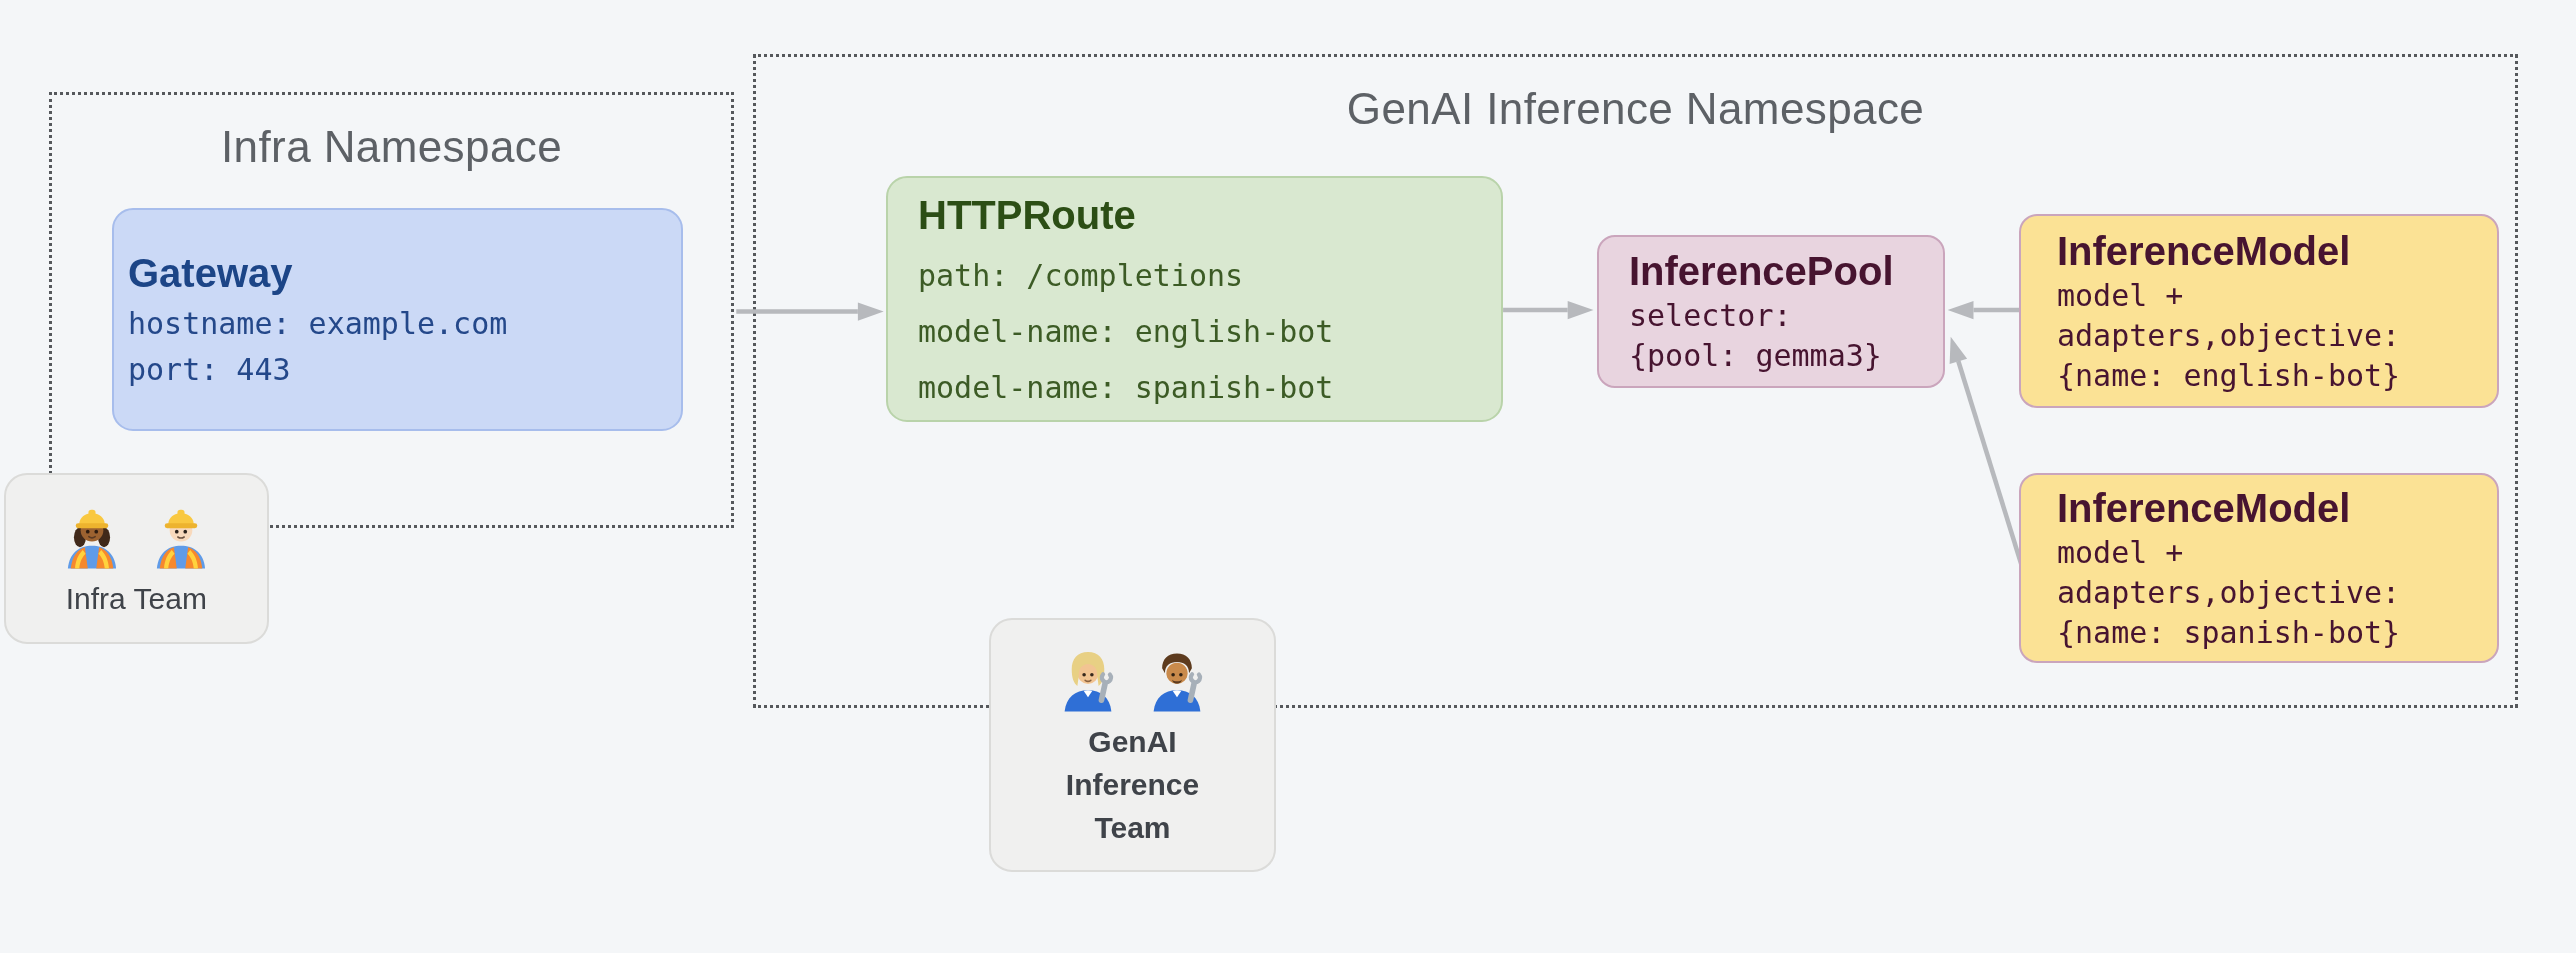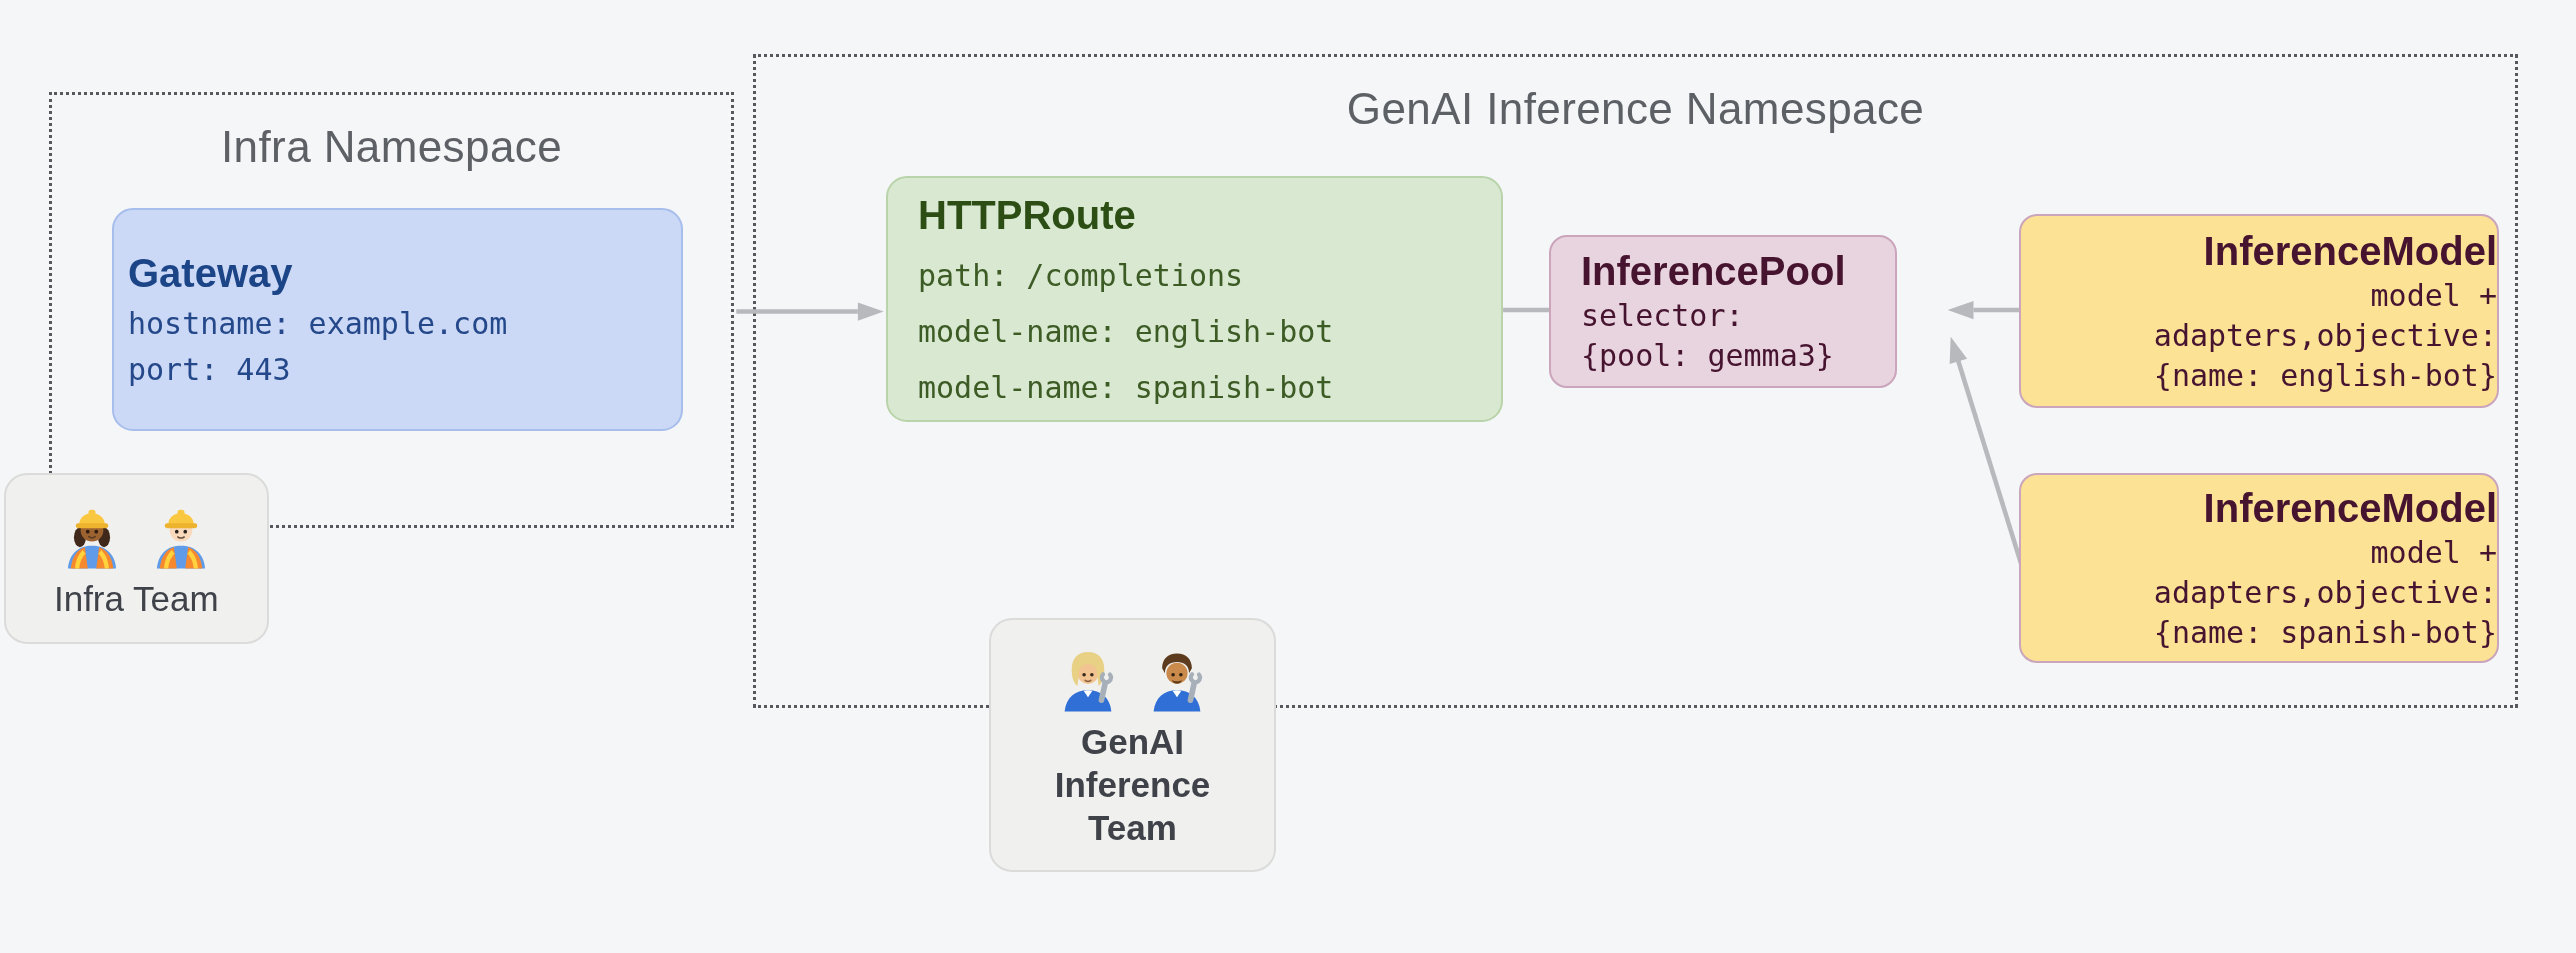--- a/index.html
+++ b/index.html
@@ -51,25 +51,25 @@
     white-space:pre;
   }
   .node-gateway{left:112px;top:208px;width:571px;height:223px;background:#cbd9f6;border-color:#a7bdec;padding-left:14px;}
   .node-gateway .node-title{color:#1c4587;}
   .node-gateway .node-line{color:#24488a;margin-top:6px;}
 
   .node-httproute{left:886px;top:176px;width:617px;height:246px;background:#d9e8d0;border-color:#b9d3aa;padding-left:30px;}
   .node-httproute .node-title{color:#2c4e15;}
   .node-httproute .node-line{color:#3c5b25;margin-top:16px;}
 
-  .node-pool{left:1549px;top:235px;width:348px;height:153px;background:#e8d4df;border-color:#caa5bc;padding-left:30px;border-radius:18px;}
+  .node-pool{left:1597px;top:235px;width:348px;height:153px;background:#e8d4df;border-color:#caa5bc;padding-left:30px;border-radius:18px;}
   .node-pool .node-title{color:#471430;}
   .node-pool .node-line{color:#471430;}
 
-  .node-model{width:480px;height:194px;background:#fbe295;border-color:#caa5bc;padding-left:28px;border-radius:18px;align-items:flex-end;}
+  .node-model{width:480px;height:194px;background:#fbe295;border-color:#caa5bc;padding-left:36px;border-radius:18px;}
   .node-model .node-title{color:#471430;}
   .node-model .node-line{color:#471430;}
   .node-model-english{left:2019px;top:214px;}
   .node-model-spanish{left:2019px;top:473px;height:190px;}
 
   
   .team{
     position:absolute;
     box-sizing:border-box;
     background:#f0f0ef;
@@ -85,21 +85,21 @@
   .team-genai{left:989px;top:618px;width:287px;height:254px;font-weight:bold;}
   .team-icons{
     display:flex;
     gap:21px;
     justify-content:center;
     align-items:flex-end;
   }
   .team-icons svg{width:68px;height:73px;display:block;}
   .team-label{
     text-align:center;
-    font-size:35px;
+    font-size:30px;
     line-height:43px;
     color:#3f4349;
     margin-top:6px;
   }
 
   
   .arrows{
     position:absolute;
     left:0;top:0;
     width:2576px;height:953px;

